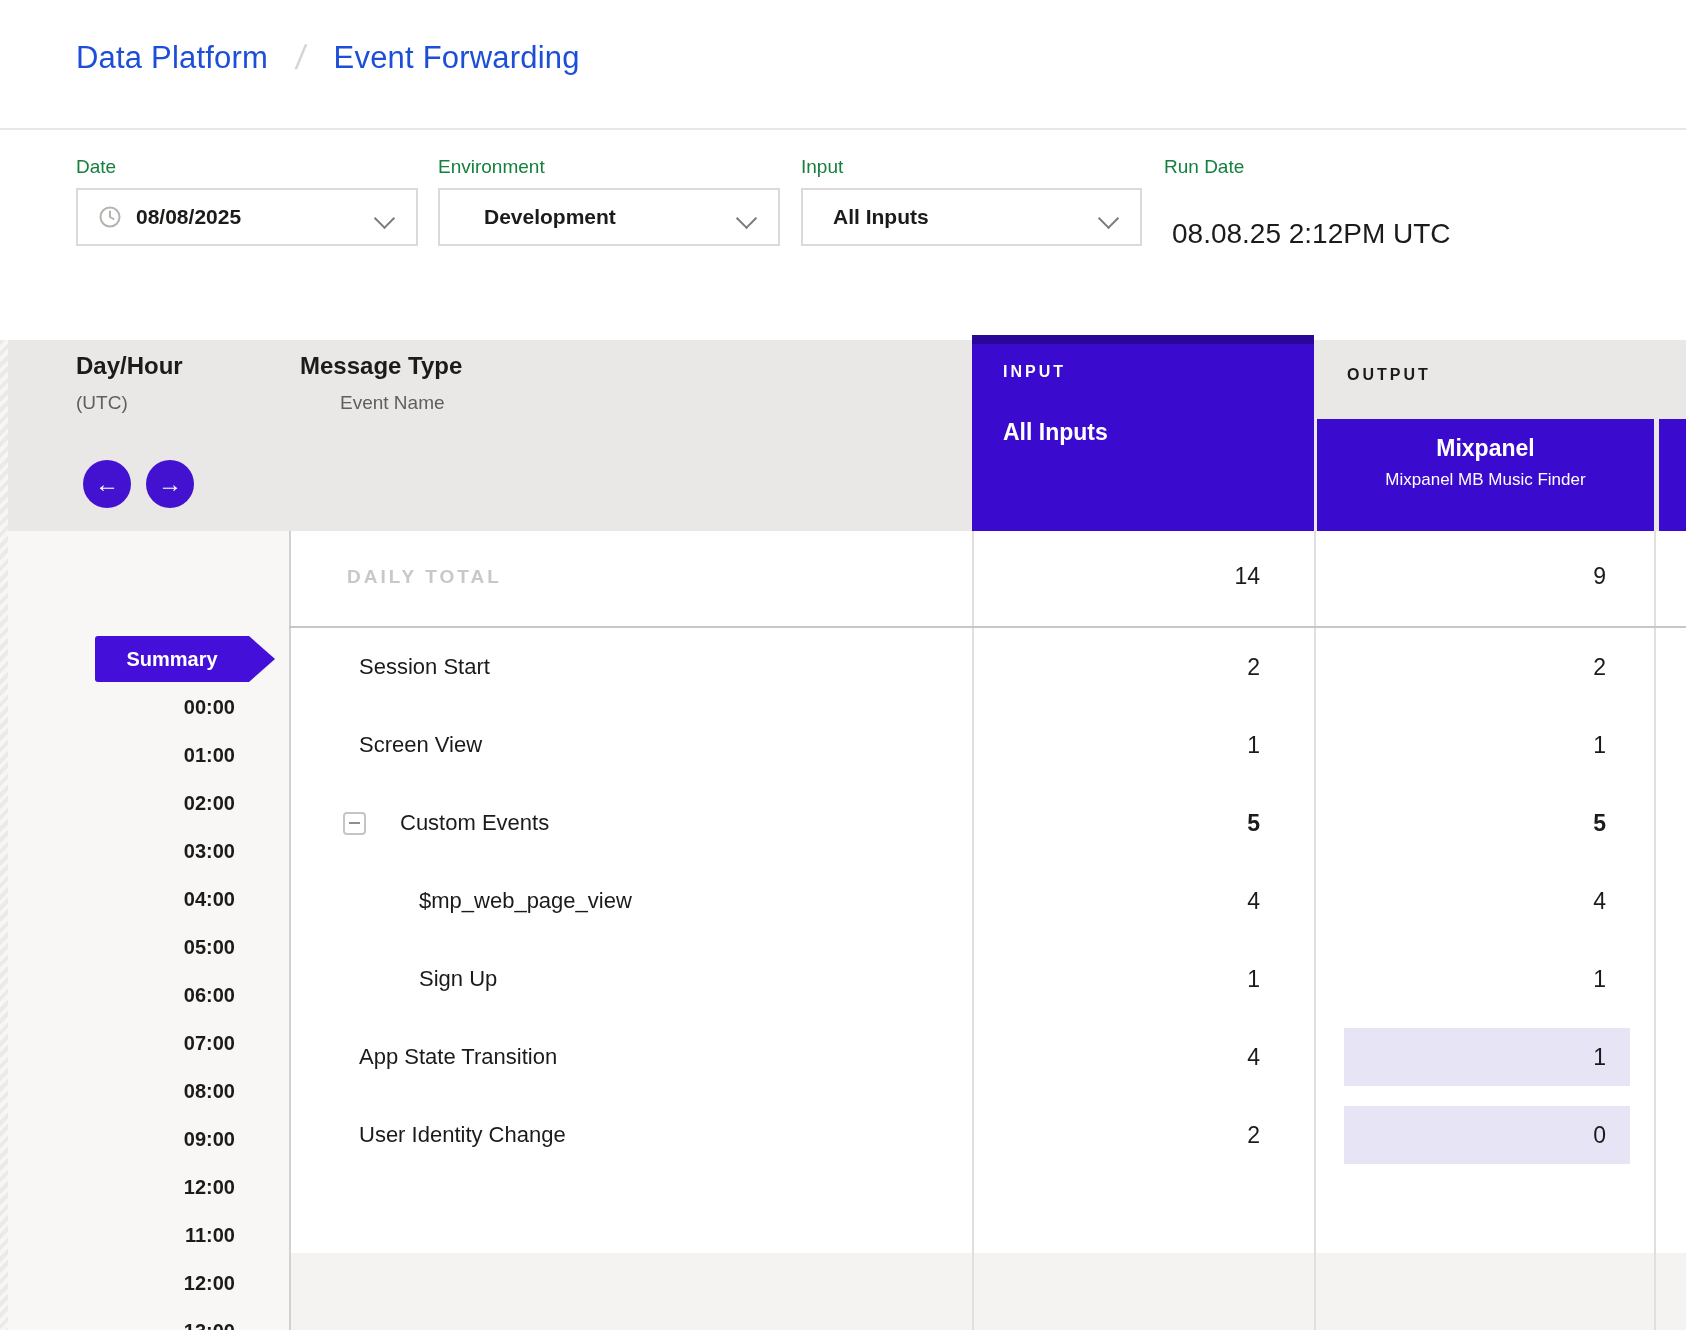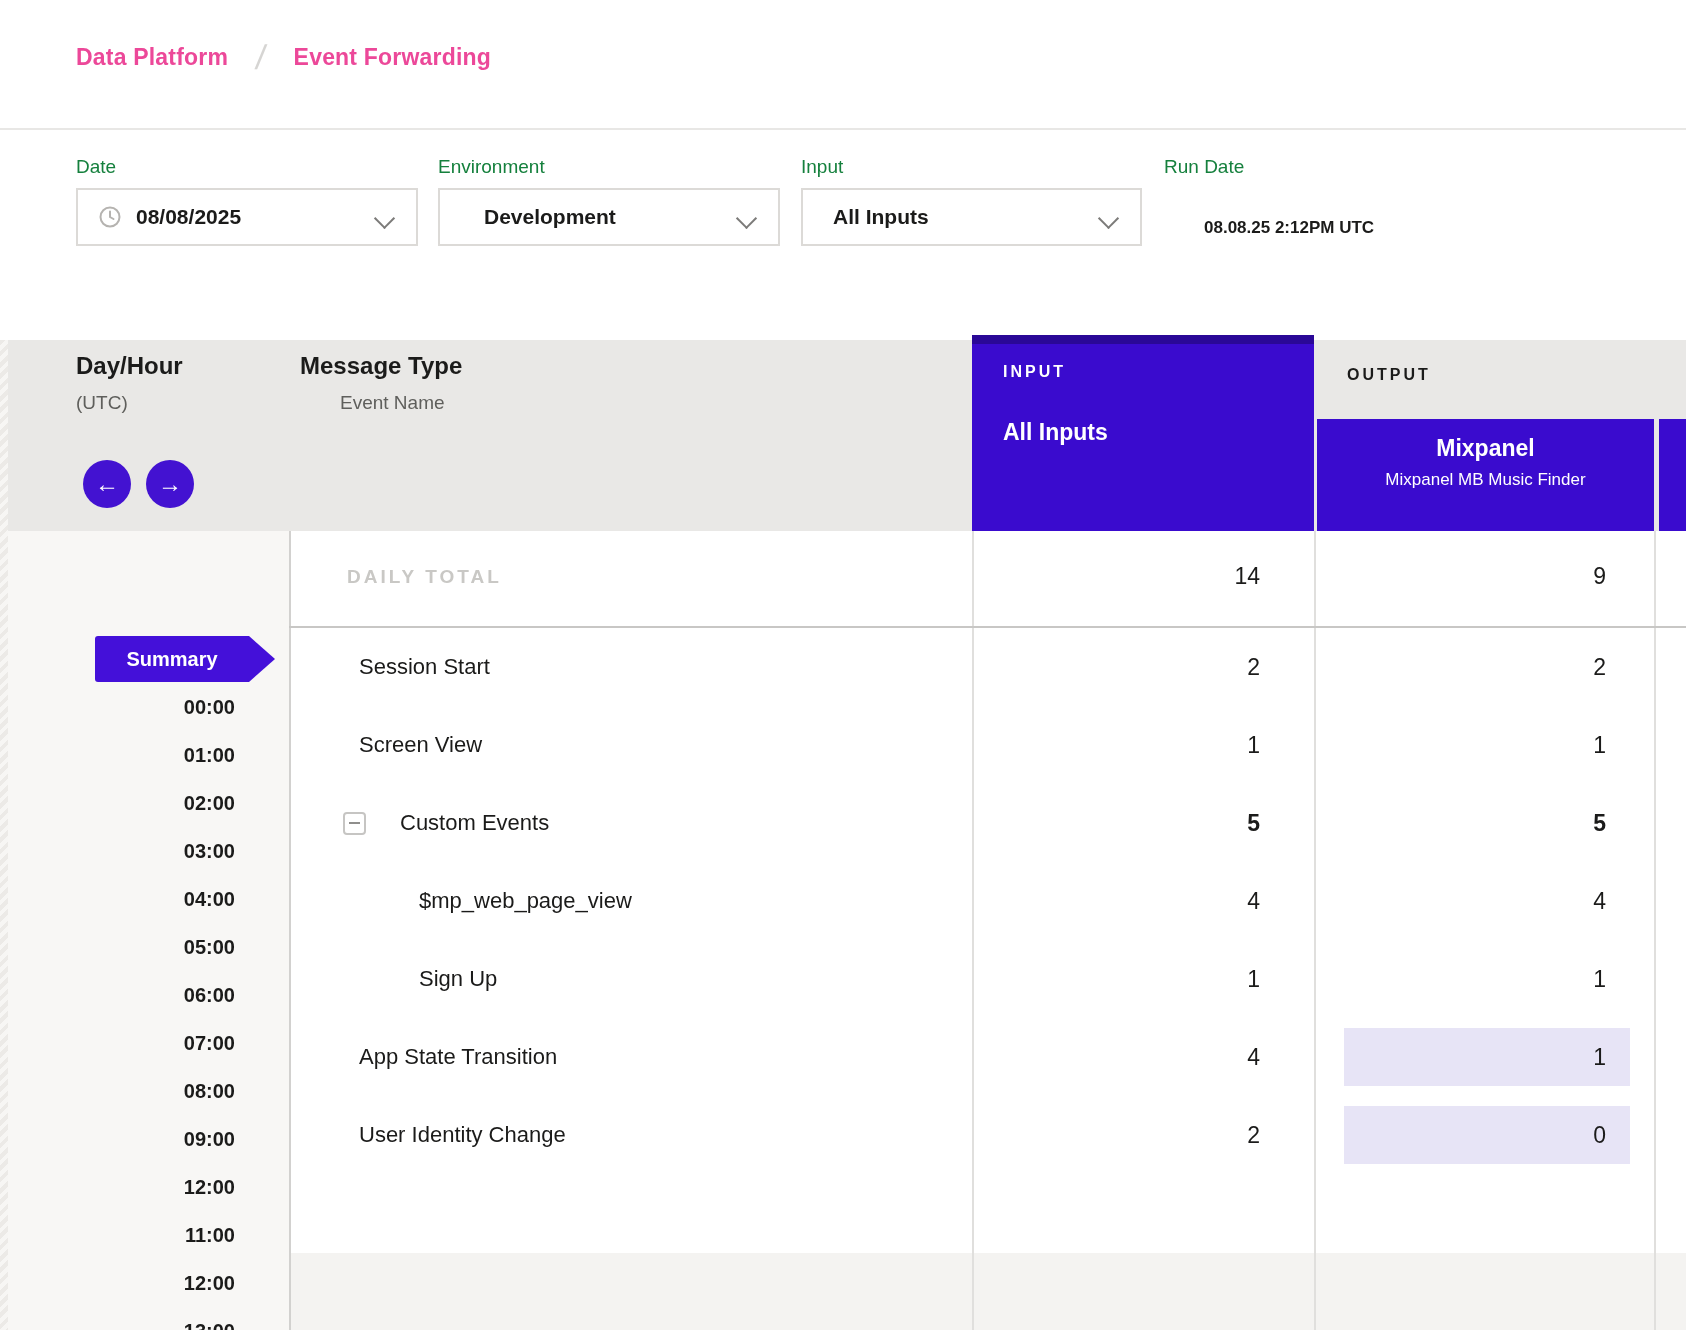--- a/index.html
+++ b/index.html
@@ -3,29 +3,29 @@
 <meta charset="utf-8">
 <style>
   html,body{margin:0;padding:0;background:#ffffff;}
   .stage{
     position:relative;width:1686px;height:1330px;overflow:hidden;background:#fff;
     font-family:"Liberation Sans", sans-serif;color:#1b1b1a;
   }
   
   .crumbbar{position:absolute;left:0;top:0;width:1686px;height:128px;border-bottom:2px solid #e8e7e5;background:#fff;}
   .crumbs{position:absolute;left:76px;top:38px;display:flex;align-items:center;gap:28px;}
-  .crumb{font-size:23px;font-weight:700;letter-spacing:.2px;color:#ec4899;}
+  .crumb{font-size:31px;font-weight:400;letter-spacing:.2px;color:#1d4ed8;}
   .crumb-sep{font-size:34px;font-weight:400;color:#d6d5d3;transform:skewX(-8deg);}
   
   .flabel{position:absolute;top:156px;font-size:19px;color:#15803d;}
   .fbox{position:absolute;top:188px;height:58px;box-sizing:border-box;background:#fff;border:2px solid #dcdad7;display:flex;align-items:center;cursor:pointer;}
   .fval{font-size:21px;font-weight:700;color:#1b1b1a;}
   .chev{position:absolute;right:24px;top:21px;width:13px;height:13px;border-right:2px solid #7c7b79;border-bottom:2px solid #7c7b79;transform:rotate(45deg);}
   .clock{margin:0 14px 0 20px;}
-  .rundate{position:absolute;left:1204px;top:218px;font-size:17px;font-weight:700;}
+  .rundate{position:absolute;left:1172px;top:218px;font-size:28px;font-weight:400;}
   
   .thead{position:absolute;left:0;top:340px;width:1686px;height:191px;background:#e9e8e6;}
   .colTitle{position:absolute;top:352px;font-size:24px;font-weight:700;}
   .colSub{position:absolute;top:392px;font-size:19px;color:#5f5f5c;}
   .navbtn{position:absolute;top:460px;width:48px;height:48px;border-radius:50%;background:#4312d1;color:#fff;
           display:flex;align-items:center;justify-content:center;font-size:24px;cursor:pointer;}
   .sec-label{font-size:16px;font-weight:700;letter-spacing:3px;}
   .outlabel{position:absolute;left:1347px;top:366px;color:#1b1b1a;}
   .inputblock{position:absolute;left:972px;top:335px;width:342px;height:196px;background:#3a0bce;box-sizing:border-box;}
   .inputblock .strip{position:absolute;left:0;top:0;width:100%;height:9px;background:#2a0897;}

